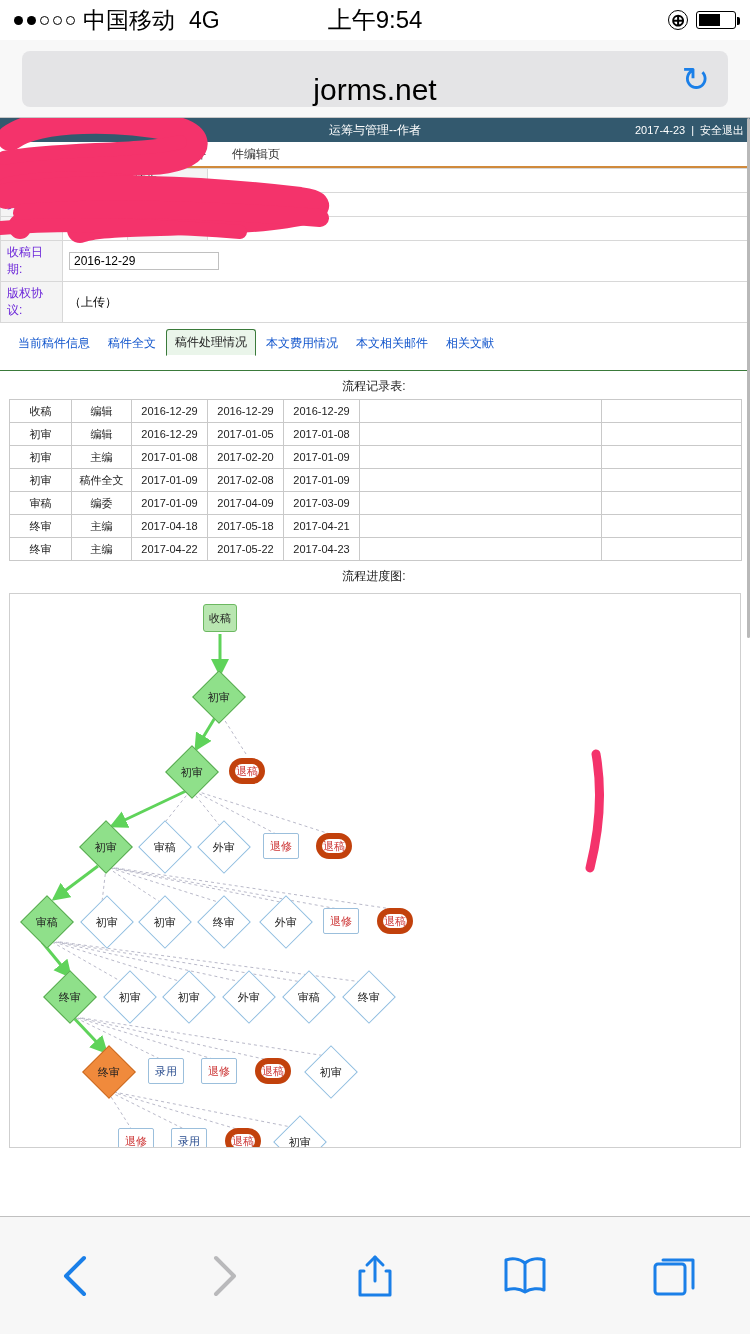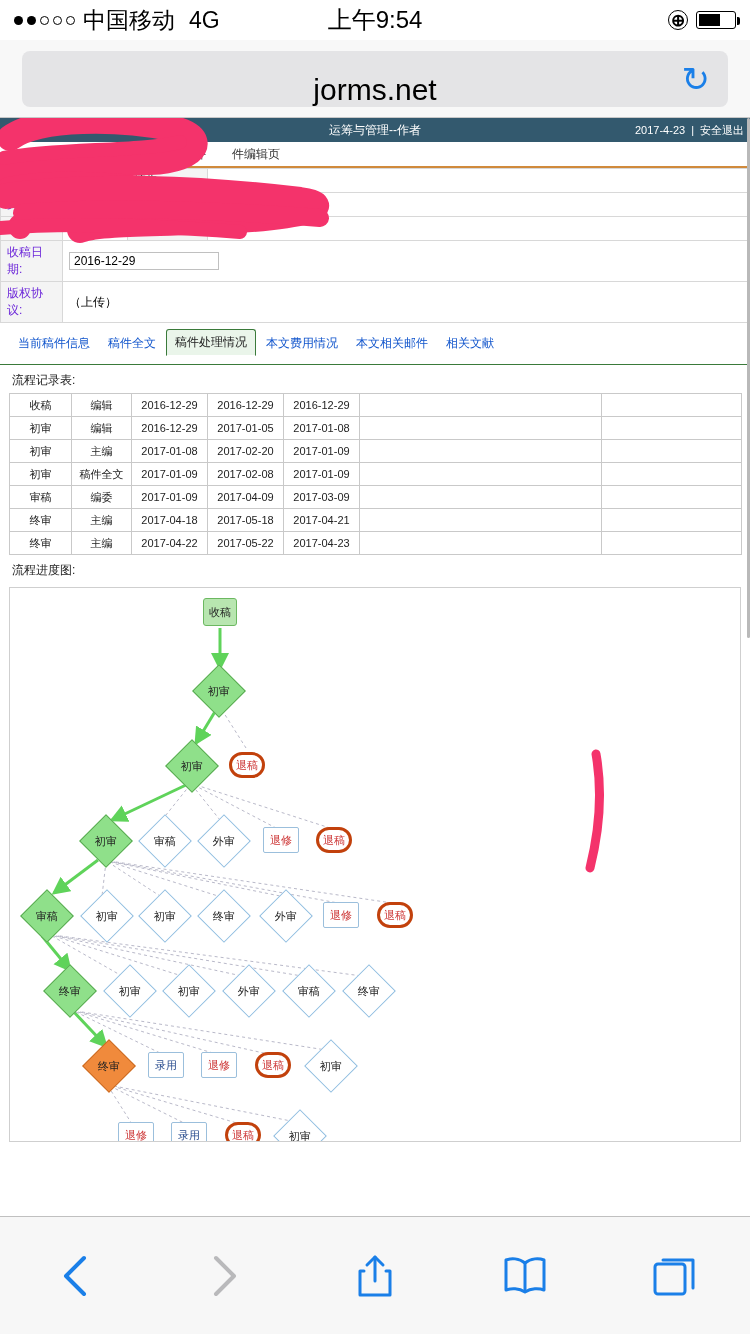--- a/index.html
+++ b/index.html
@@ -85,30 +85,30 @@
   .lbl2 { background: #f4f4f4; width: 80px; color: #333; }
   .link { color: #1155cc; text-decoration: underline; }
   .red { color: #cc0000; font-weight: bold; }
   .valinput {
     border: 1px solid #c0c0c0; background: #fff; font-size: 12px;
     padding: 1px 4px; width: 150px; height: 18px;
   }
 
   
   .tabs {
-    display: flex; align-items: flex-end; gap: 2px; padding: 6px 10px 8px 10px;
+    display: flex; align-items: flex-end; gap: 2px; padding: 6px 10px 14px 10px;
     border-bottom: 1px solid #3a7a3a; font-size: 12px; background:#fff;
   }
   .tab { padding: 4px 8px; color: #1155cc; cursor: pointer; }
   .tab.active {
     border: 1px solid #3a7a3a; border-bottom: 1px solid #fff;
     background: #eaf5ea; color: #222; border-radius: 3px 3px 0 0;
   }
 
-  .sectitle { font-size: 12px; padding: 7px 14px 4px 12px; color: #222; }
+  .sectitle { font-size: 12px; padding: 7px 14px 4px 12px; color: #222; text-align: center; }
 
   
   .flowtab {
     width: 732px; margin: 0 9px; border-collapse: collapse; font-size: 11px;
     table-layout: fixed;
   }
   .flowtab th, .flowtab td {
     border: 1px solid #c9c9c9; text-align: center; height: 23px; padding: 0 2px;
     color: #222; overflow: hidden; white-space: nowrap;
   }
@@ -128,21 +128,21 @@
     width: 34px; height: 28px; background: #b8e6b0; border: 1px solid #6cb861; border-radius: 3px;
   }
   .n-dia {
     width: 38px; height: 38px; transform: rotate(45deg);
     border: 1px solid #8fbde0; background: #fff;
   }
   .n-dia > span { transform: rotate(-45deg); display:block; }
   .n-dia.green { background: #8fe08a; border-color: #57a84f; }
   .n-dia.orange { background: #f08a3c; border-color: #c96a22; }
   .n-round {
-    width: 36px; height: 26px; border-radius: 13px; border: 3px solid #c2410c;
+    width: 36px; height: 26px; border-radius: 13px; border: 6px solid #c2410c;
     background: #fff; color: #cc3333;
   }
   .n-box {
     width: 36px; height: 26px; border: 1px solid #9bbfdc; background: #fff; color: #cc3333;
     border-radius: 2px;
   }
   .n-box.blue { color: #2a4d8f; }
   svg.edges { position: absolute; left: 0; top: 0; width: 732px; height: 555px; }
 
   

